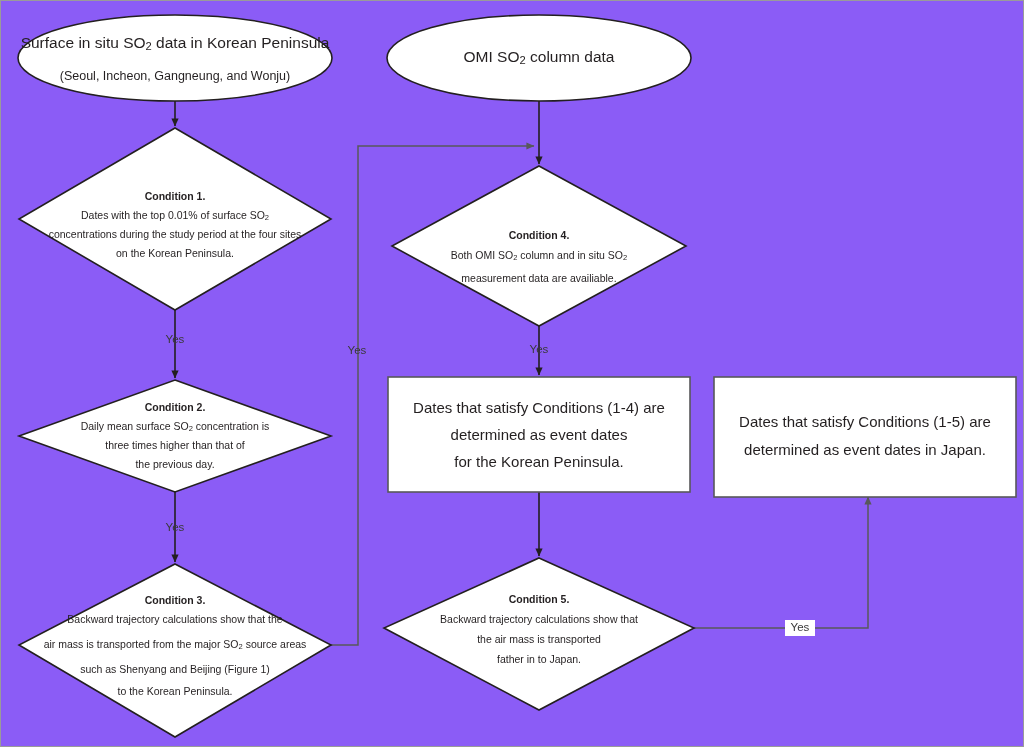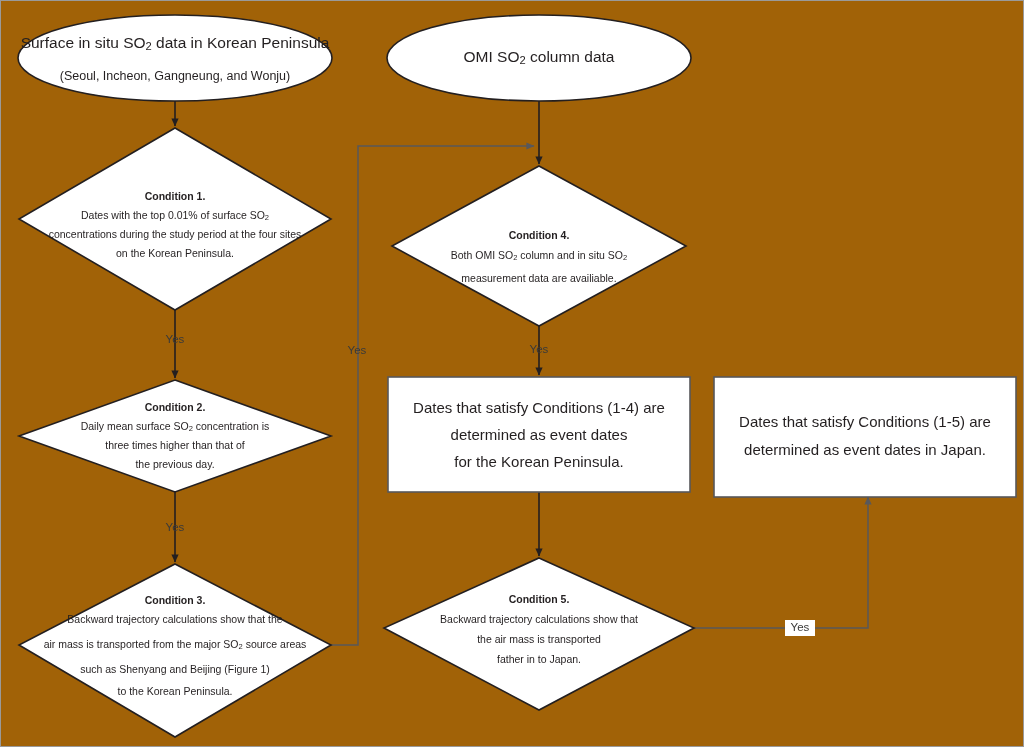--- a/index.html
+++ b/index.html
@@ -8,21 +8,21 @@
     padding: 0;
     background: #ffffff;
   }
   body {
     font-family: "Liberation Sans", "DejaVu Sans", sans-serif;
   }
   #page {
     position: relative;
     width: 1024px;
     height: 747px;
-    background: #a16207;
+    background: #8b5cf6;
     overflow: hidden;
   }
   #flow {
     display: block;
     width: 1024px;
     height: 747px;
   }
   .shape-stroke {
     fill: #ffffff;
     stroke: #231f20;

